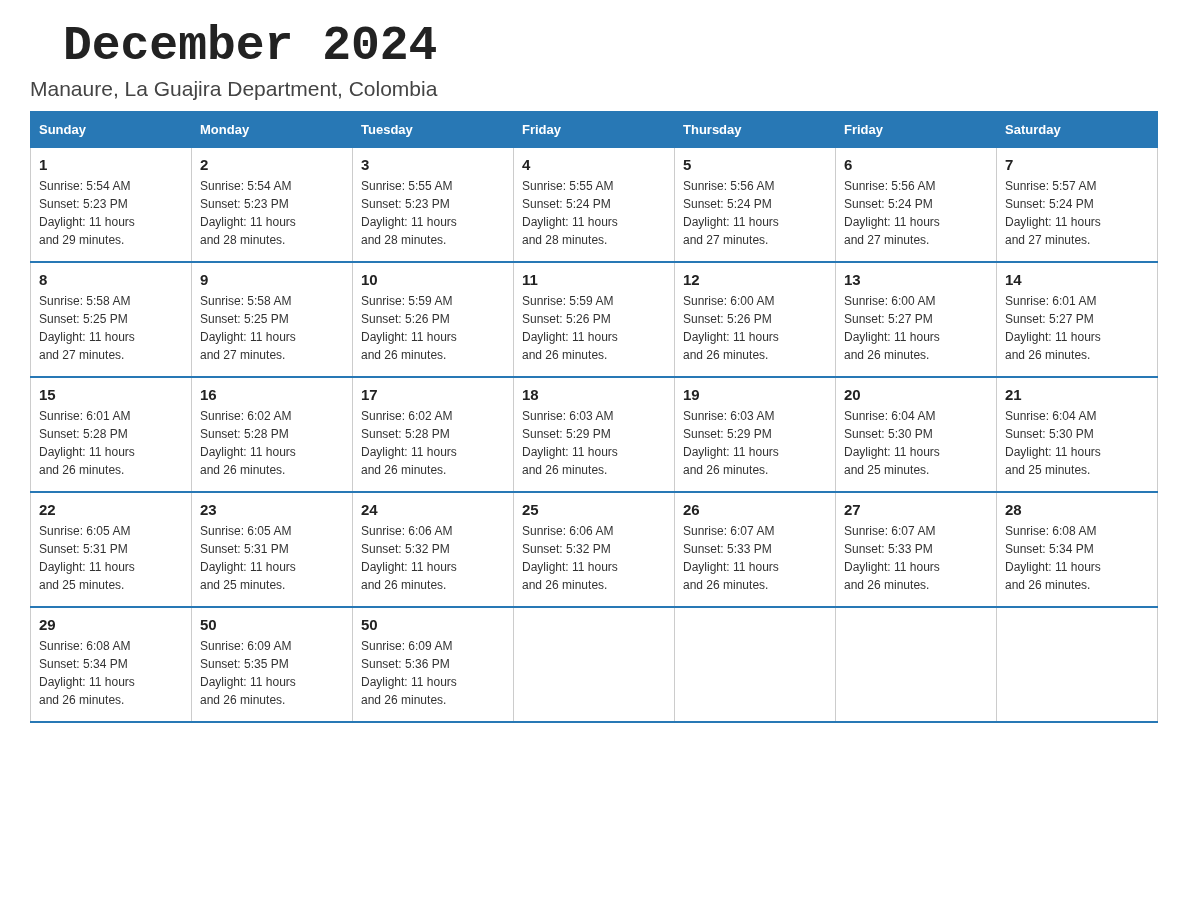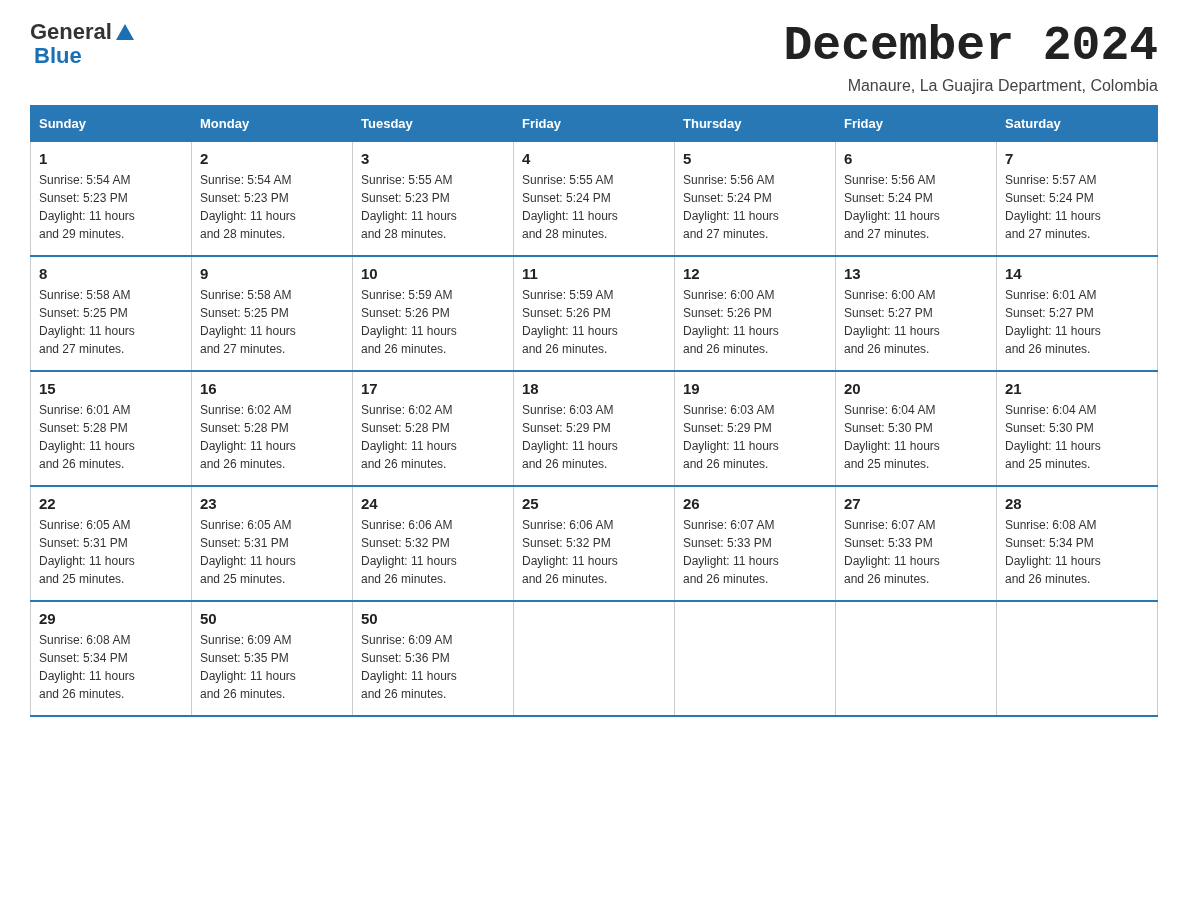--- a/index.html
+++ b/index.html
@@ -35,21 +35,21 @@
       text-align: right;
     }
     .month-title {
       font-size: 48px;
       font-weight: bold;
       color: #222;
       line-height: 1.1;
       font-family: Liberation Mono, monospace;
     }
     .subtitle {
-      font-size: 16px;
+      font-size: 21px;
       color: #444;
       margin-top: 4px;
     }
     table {
       width: 100%;
       border-collapse: collapse;
       margin-top: 10px;
     }
     thead tr th {
       background-color: #2878b5;
@@ -84,31 +84,20 @@
       border-bottom: 2px solid #2878b5;
     }
     td.empty {
       background: #fff;
     }
   </style>
 </head>
 <body>
 
 <div class="header">
-  <div class="logo">
-    <div style="display:flex;flex-direction:column;line-height:1.1;">
-      <div style="display:flex;align-items:center;">
-        <span class="logo-text-general">General</span>
-        <svg width="22" height="22" viewBox="0 0 22 22" style="margin-left:2px;margin-top:2px;">
-          <polygon points="2,18 11,2 20,18" fill="#1a6fb5"></polygon>
-        </svg>
-      </div>
-      <span class="logo-text-blue" style="margin-left:4px;">Blue</span>
-    </div>
-  </div>
   <div class="title-block">
     <div class="month-title">December 2024</div>
     <div class="subtitle">Manaure, La Guajira Department, Colombia</div>
   </div>
 </div>
 
 <table>
   <thead>
     <tr>
       <th>Sunday</th>

